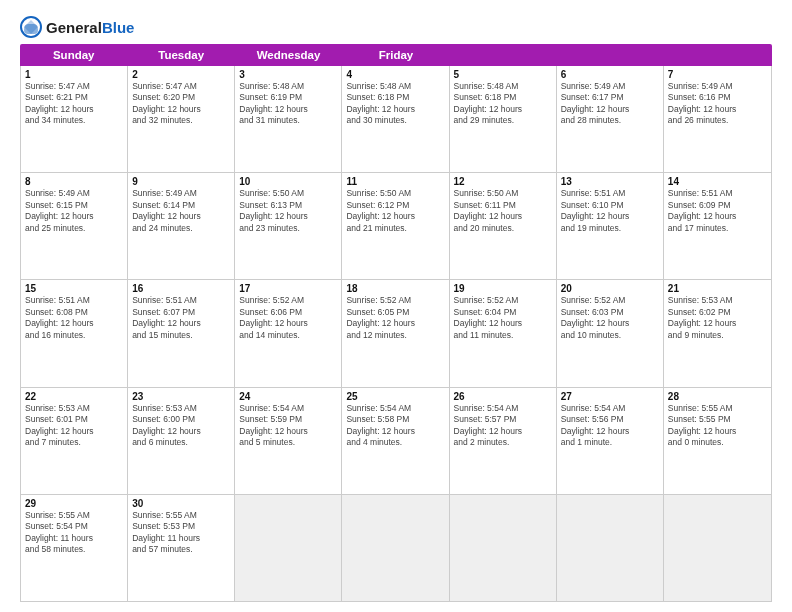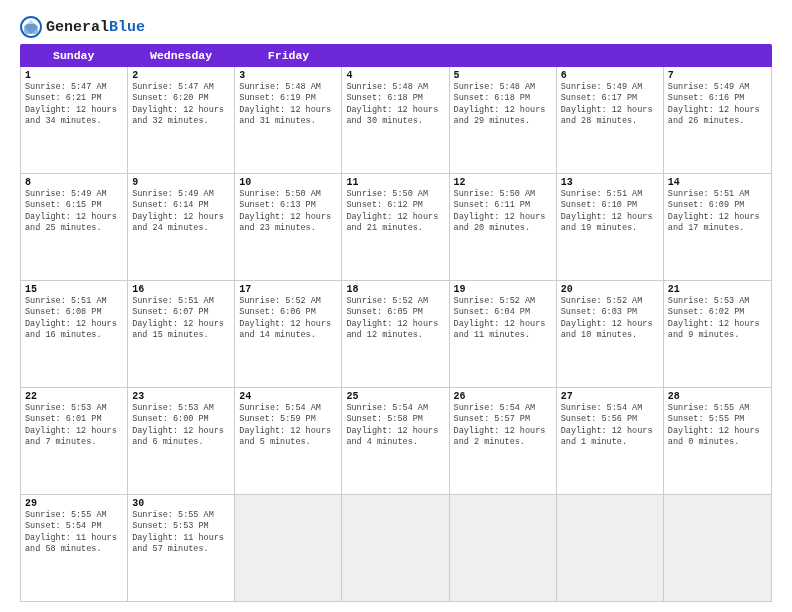--- a/index.html
+++ b/index.html
@@ -9,21 +9,20 @@
       width: 792px;
       height: 612px;
       overflow: hidden;
     }
     .page {
       width: 792px;
       height: 612px;
       padding: 16px 20px 10px 20px;
       display: flex;
       flex-direction: column;
-      font-family: Liberation Mono, monospace;
     }
     .header {
       display: flex;
       align-items: flex-start;
       justify-content: space-between;
       margin-bottom: 6px;
     }
     .logo {
       display: flex;
       flex-direction: column;
@@ -47,21 +46,21 @@
       margin-top: 2px;
     }
     .calendar {
       flex: 1;
       display: flex;
       flex-direction: column;
     }
     .cal-header {
       display: grid;
       grid-template-columns: repeat(7, 1fr);
-      background: #6d28d9;
+      background: #a21caf;
       border-radius: 2px 2px 0 0;
     }
     .cal-header-cell {
       color: #fff;
       font-size: 11.5px;
       font-weight: bold;
       text-align: center;
       padding: 5px 2px;
     }
     .cal-body {
@@ -127,20 +126,21 @@
             <span>General</span><span style="color:#1565c0;">Blue</span>
           </div>
         </div>
       </div>
     </div>
   </div>
 
   <div class="calendar">
     <div class="cal-header">
     <div class="cal-header-cell">Sunday</div>
+        <div class="cal-header-cell">Tuesday</div>
         <div class="cal-header-cell">Wednesday</div>
         <div class="cal-header-cell">Friday</div>
       </div>
     <div class="cal-body">
     <div class="cal-row">
           <div class="cal-cell">
             <span class="day-num">1</span>
             <div class="info" style="white-space: pre-line;">Sunrise: 5:47 AM
 Sunset: 6:21 PM
 Daylight: 12 hours

